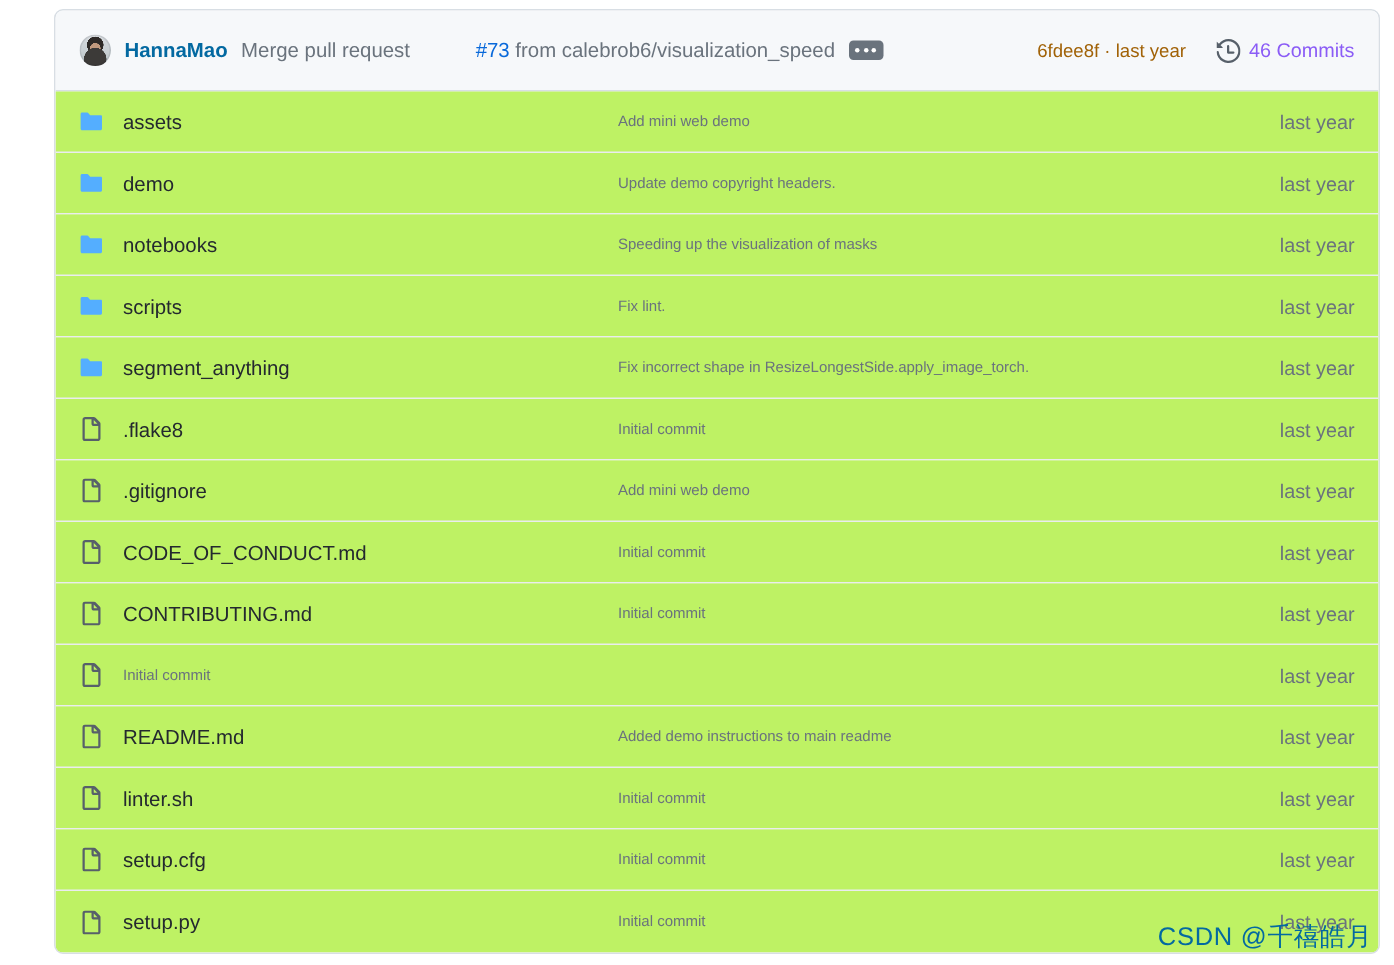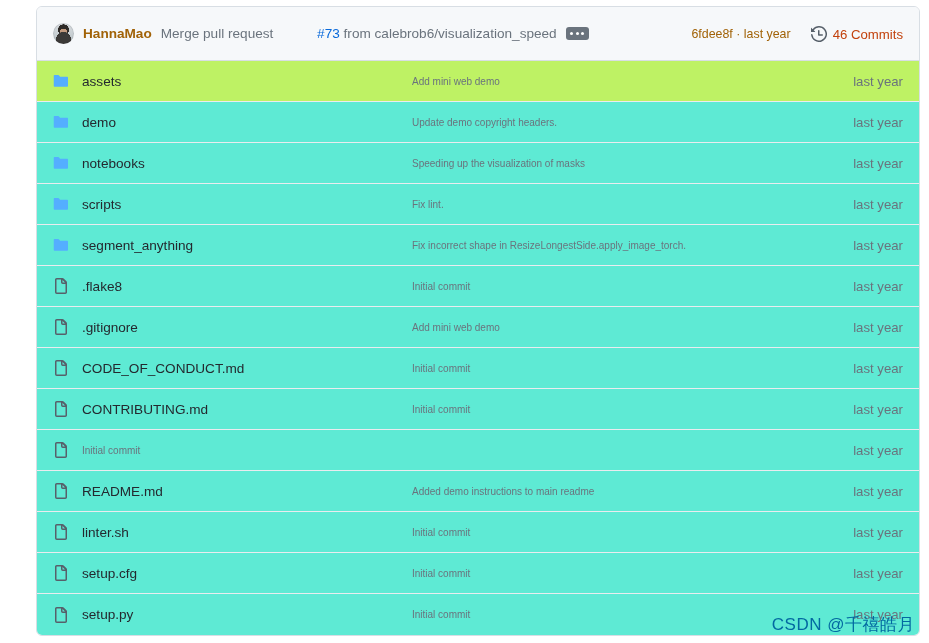--- a/index.html
+++ b/index.html
@@ -50,21 +50,21 @@
       radial-gradient(circle at 50% 78%, #3c3a38 0 38%, rgba(60,58,56,0) 39%),
       radial-gradient(circle at 50% 44%, #c29a7e 0 22%, rgba(194,154,126,0) 23%),
       radial-gradient(circle at 50% 33%, #2e2a27 0 31%, rgba(46,42,39,0) 32%),
       linear-gradient(#d9dde0, #b9c3c7);
     box-shadow: inset 0 0 0 1px rgba(27,31,36,0.10);
   }
 
   .author-name {
     font-size: 13.6px;
     font-weight: bold;
-    color: #a16207;
+    color: #0369a1;
     white-space: nowrap;
   }
 
   .commit-message {
     font-size: 13.6px;
     color: #6a737d;
     margin-left: 9px;
     white-space: nowrap;
   }
   .commit-message .pr-link {
@@ -100,40 +100,40 @@
     white-space: nowrap;
   }
 
   .commit-sha-line {
     font-size: 12.4px;
     color: #a16207;
   }
 
   .commits-count {
     display: flex;
-    align-items: flex-end;
+    align-items: center;
     margin-left: 20px;
     font-size: 13.2px;
-    color: #c2410c;
+    color: #8b5cf6;
     cursor: pointer;
   }
   .commits-count svg {
     margin-right: 6px;
     display: block;
   }
 
   
   .file-row {
     display: flex;
     align-items: center;
     height: 41px;
     padding: 0 16px;
     box-sizing: border-box;
     border-bottom: 1px solid #eaecef;
-    background: #5eead4;
+    background: #bef264;
   }
   .file-row.is-active {
     background: #bef264;
   }
   .file-row:last-child {
     border-bottom: none;
   }
 
   .row-icon {
     width: 16px;

